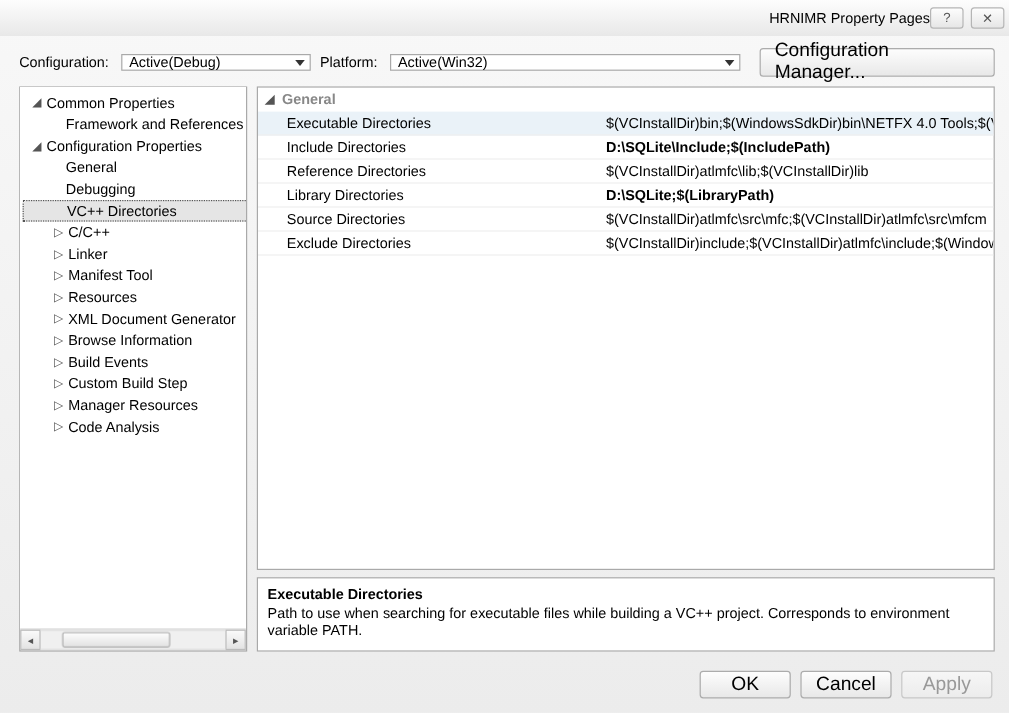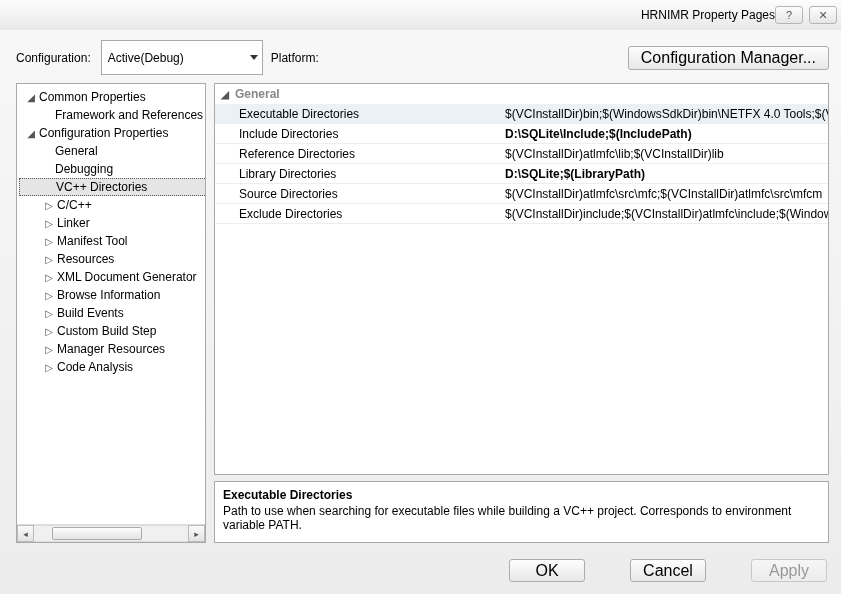--- a/index.html
+++ b/index.html
@@ -36,21 +36,21 @@
     font-size: 11px; color: #555;
     cursor: default;
   }
   .config-row {
     display: flex; align-items: center;
     padding: 10px 12px 6px 16px;
     gap: 8px;
   }
   .config-row label { margin-right: 2px; }
   .combo {
-    height: 35px;
+    height: 14px;
     border: 1px solid #a9a9a9;
     background: #fff;
     display: flex; align-items: center;
     padding: 0 4px 0 6px;
     position: relative;
     cursor: default;
   }
   .combo .arrow {
     margin-left: auto;
     width: 0; height: 0;
@@ -153,21 +153,21 @@
     border: 1px solid #a9a9a9;
     background: #fff;
     padding: 6px 8px;
     height: 62px;
   }
   .desc-box .h { font-weight: bold; margin-bottom: 2px; }
   .button-row {
     display:flex; justify-content:flex-end; gap:8px;
     padding: 8px 14px 12px;
   }
-  .btn-std { width:76px; height:23px;margin-left:37px; }
+  .btn-std { width:76px; height:23px; }
   .btn-disabled { color:#999; background:linear-gradient(#f6f6f6,#ececec); border-color:#c8c8c8; }
   .hscroll {
     height: 18px;
     background:#f0f0f0;
     display:flex; align-items:center;
     border-top:1px solid #ddd;
   }
   .hscroll .sbtn{
     width:17px;height:17px;border:1px solid #bbb;
     display:flex;align-items:center;justify-content:center;
@@ -193,20 +193,24 @@
     </div>
   </div>
 
   <div class="config-row">
     <label>Configuration:</label>
     <div class="combo combo-config">
       <span>Active(Debug)</span>
       <span class="arrow"></span>
     </div>
     <label style="">Platform:</label>
+    <div class="combo combo-platform">
+      <span>Active(Win32)</span>
+      <span class="arrow"></span>
+    </div>
     <div style="flex:1"></div>
     <div class="btn btn-confman">
       <span>Configuration Manager...</span>
     </div>
   </div>
 
   <div class="body-area">
 
     <div class="tree-panel">
       <div class="tree-content">

